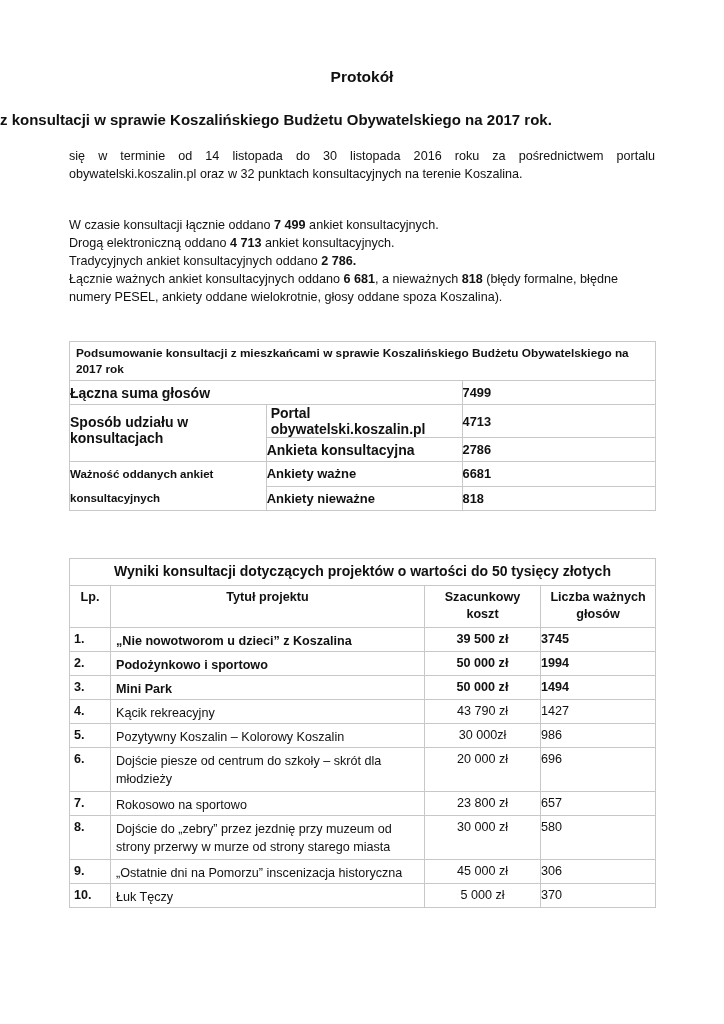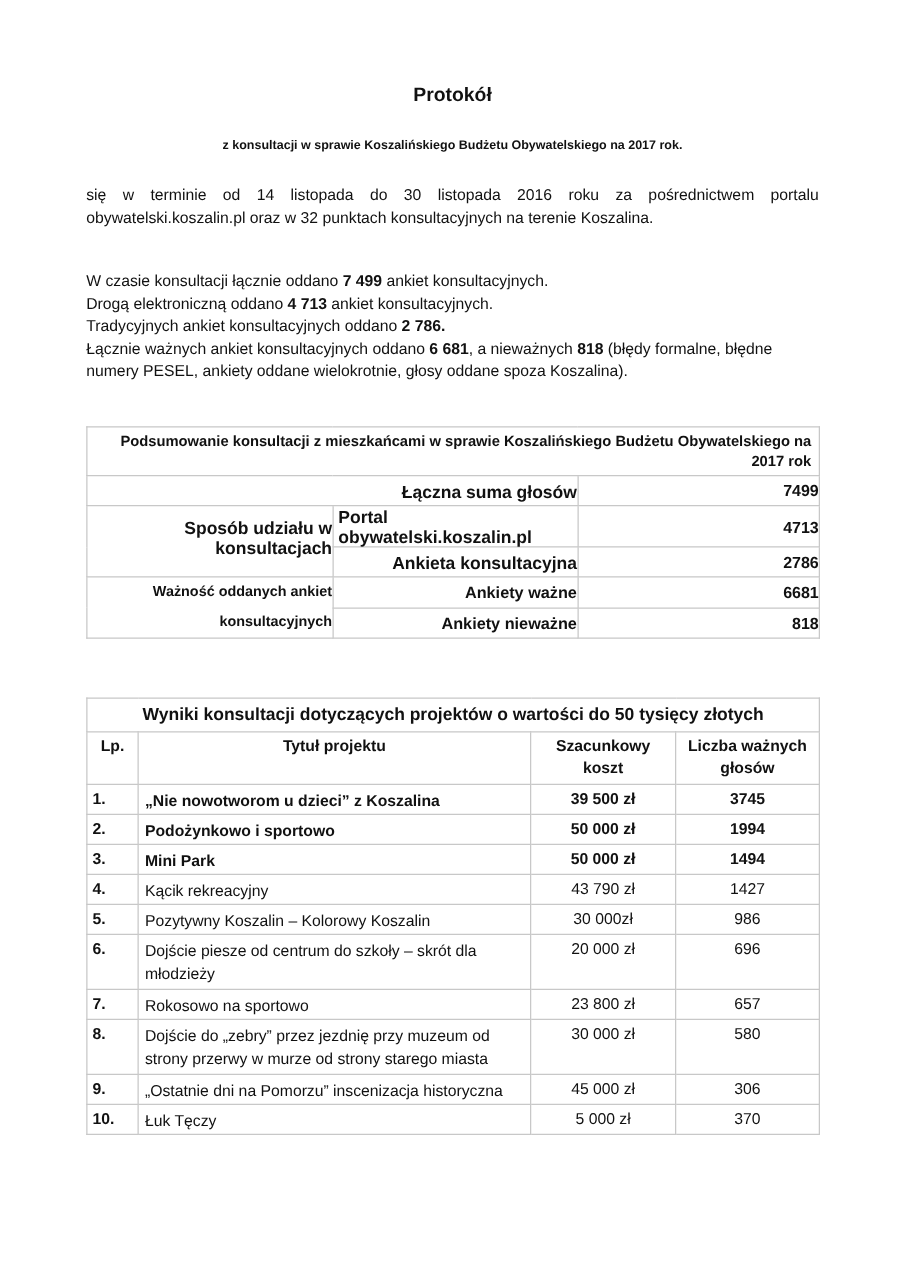--- a/index.html
+++ b/index.html
@@ -10,51 +10,51 @@
       position: relative;
       overflow: hidden;
     }
     .page { position: absolute; left: 0; top: 0; width: 714px; height: 1024px; }
     .title {
       position: absolute; left: 0; width: 724px; top: 68px;
       text-align: center; font-weight: bold; font-size: 15.5px;
     }
     .subtitle {
       position: absolute; left: 0; width: 724px; top: 111px;
-      text-align: center; font-weight: bold; font-size: 10px;
+      text-align: left; font-weight: bold; font-size: 15px;
     }
     .para {
       position: absolute; left: 69px; width: 586px;
       font-size: 12.6px; line-height: 18px; text-align: justify;
     }
     .p1 { top: 147px; }
     .p1 .just { text-align-last: justify; }
     .p2 { top: 216px; }
     .p2 div { white-space: nowrap; }
     b { font-weight: bold; }
 
     table { border-collapse: collapse; position: absolute; left: 69px; width: 587px; }
     td, th { border: 1px solid #c8c8c8; font-size: 12.2px; }
 
     .summary { top: 341px; }
-    .summary td { text-align: right; font-weight: bold; height: 24px; }
+    .summary td { text-align: left; font-weight: bold; height: 24px; }
     .summary .head { height: 39px; line-height: 16px; padding: 2px 6px; font-size: 11.8px; }
     .summary .label-left { font-size: 14px; }
     .summary .num { font-size: 12.8px; }
     .summary .vlabel { line-height: 24px; font-size: 11.5px; }
     .summary .big { font-size: 13px; }
 
     .results { top: 558px; }
     .results td, .results th { height: 24px; font-size: 12.6px; vertical-align: top; padding-top: 4px; }
     .results .thead-title { text-align: center; font-weight: bold; font-size: 14px; height: 27px; padding-top: 4px; }
     .results th { font-weight: bold; text-align: center; height: 42px; line-height: 17px; padding-top: 3px; }
     .results .lp { text-align: left; padding-left: 4px; font-weight: bold; width: 41px; }
     .results .name { text-align: left; padding-left: 5px; line-height: 18px; }
     .results .cost { text-align: center; width: 116px; }
-    .results .votes { text-align: center; width: 115px; }
+    .results .votes { width: 115px; }
     .results tr.bold td { font-weight: bold; }
     .results tr.tall td { height: 44px; }
     .results tr.sep-dark td { border-top: 1.5px solid #888; }
   </style>
 </head>
 <body>
 
 <div class="page">
   <div class="title">Protokół</div>
   <div class="subtitle">z konsultacji w sprawie Koszalińskiego Budżetu Obywatelskiego na 2017 rok.</div>

